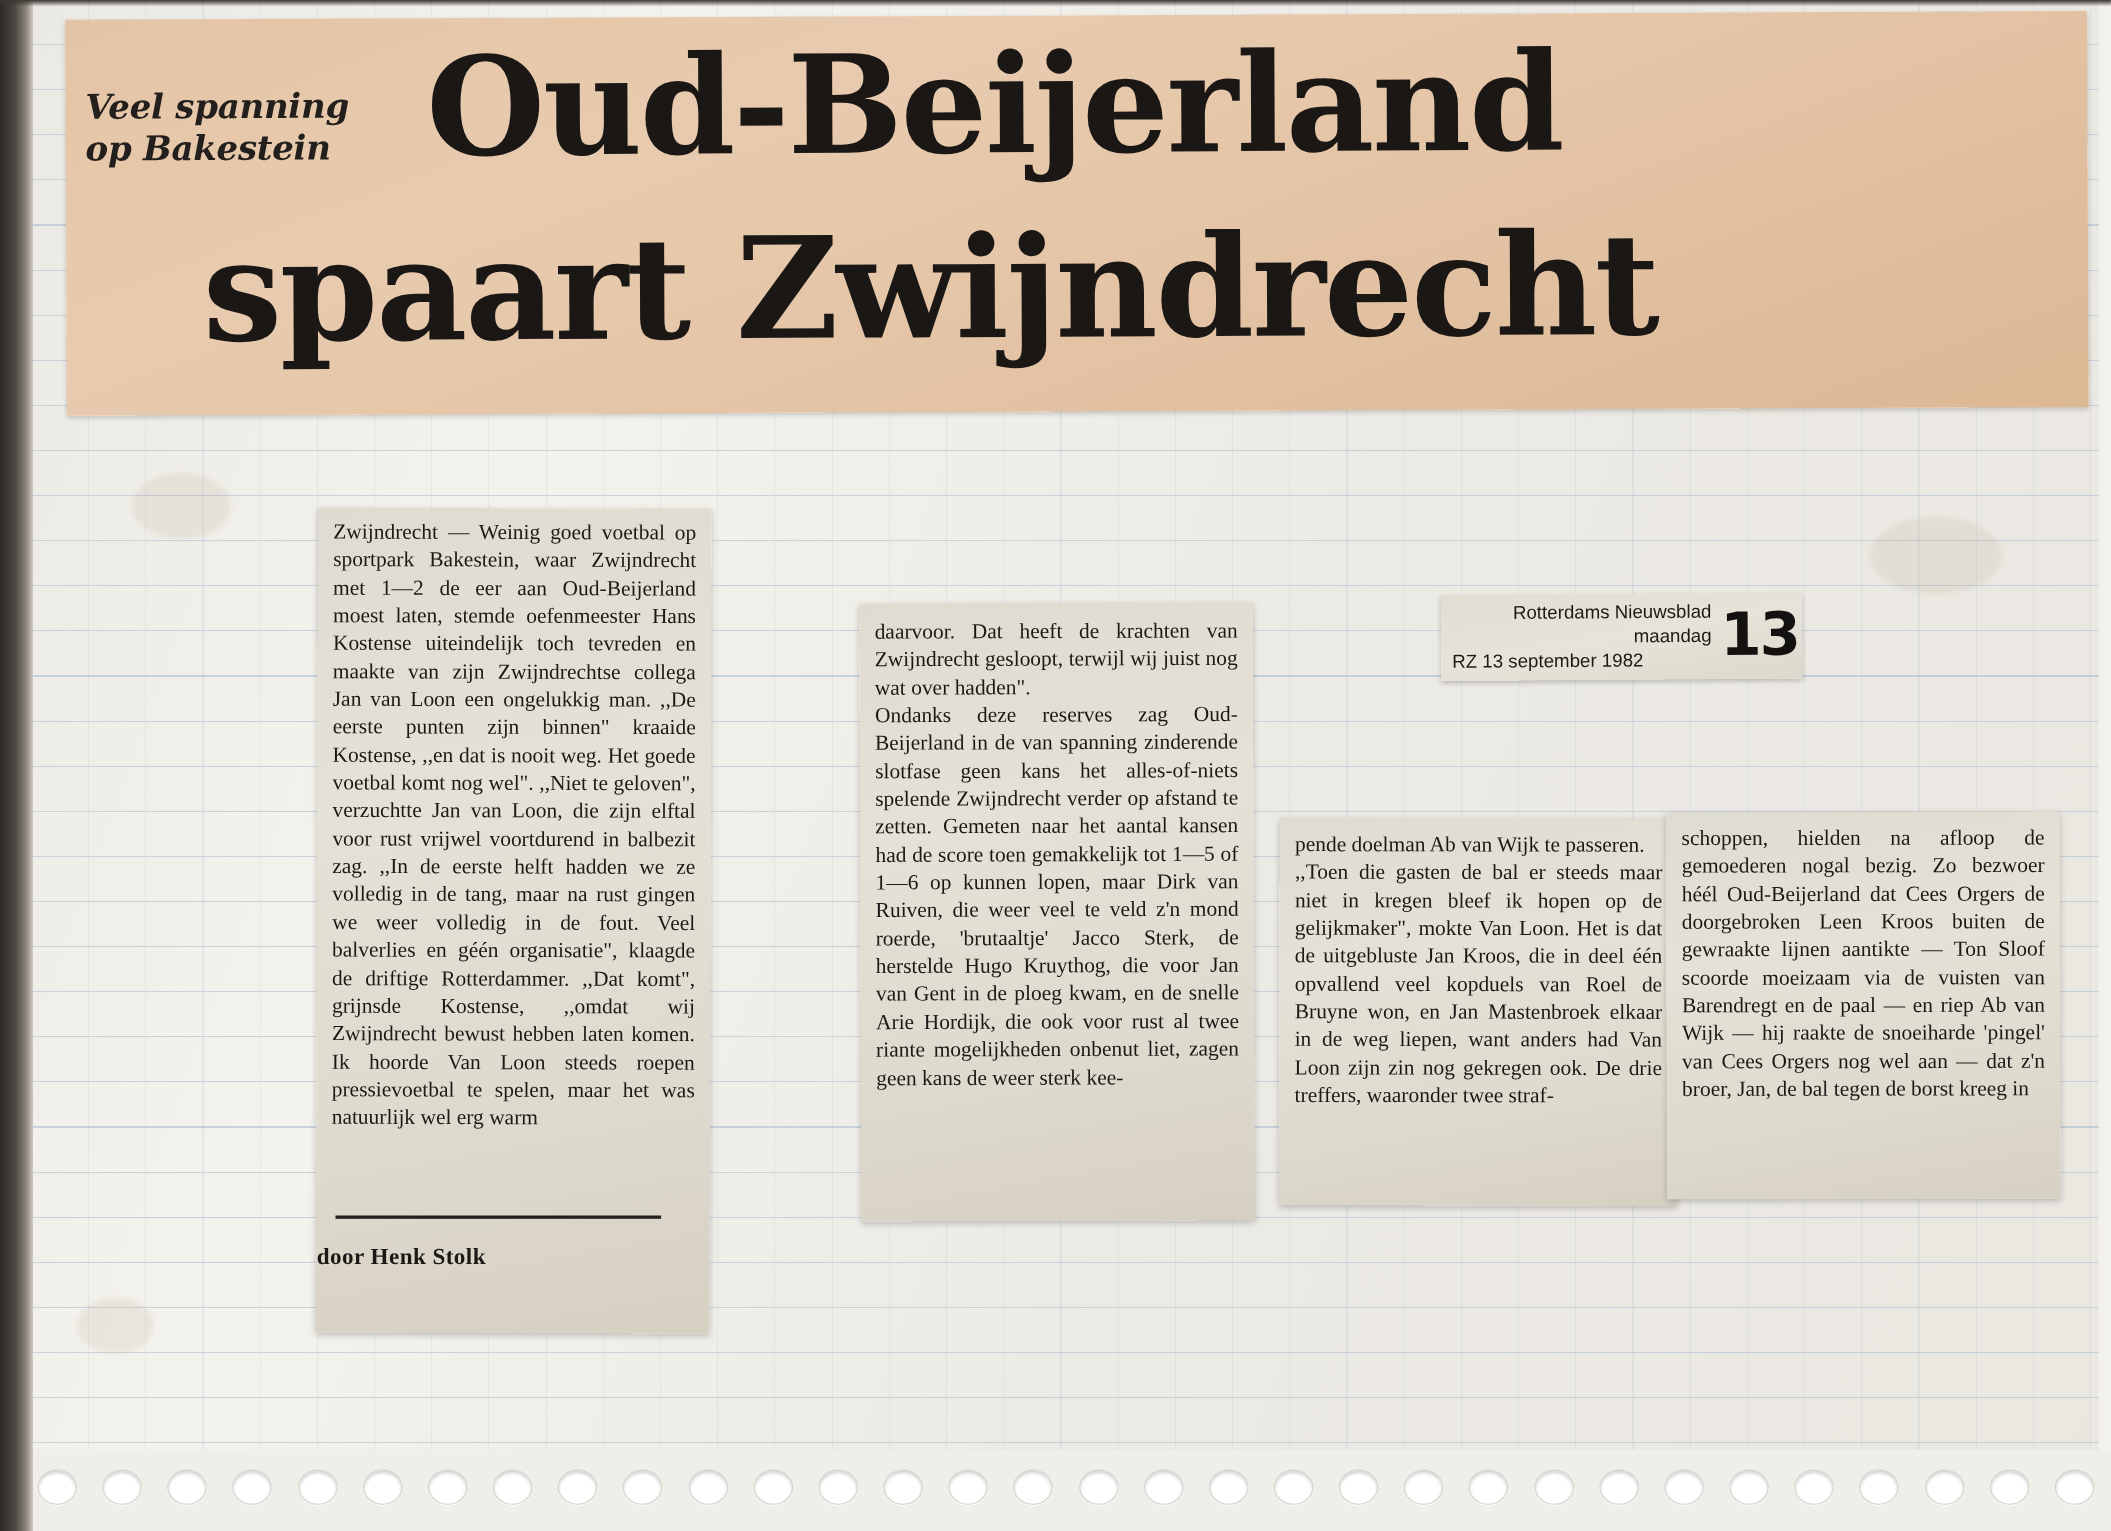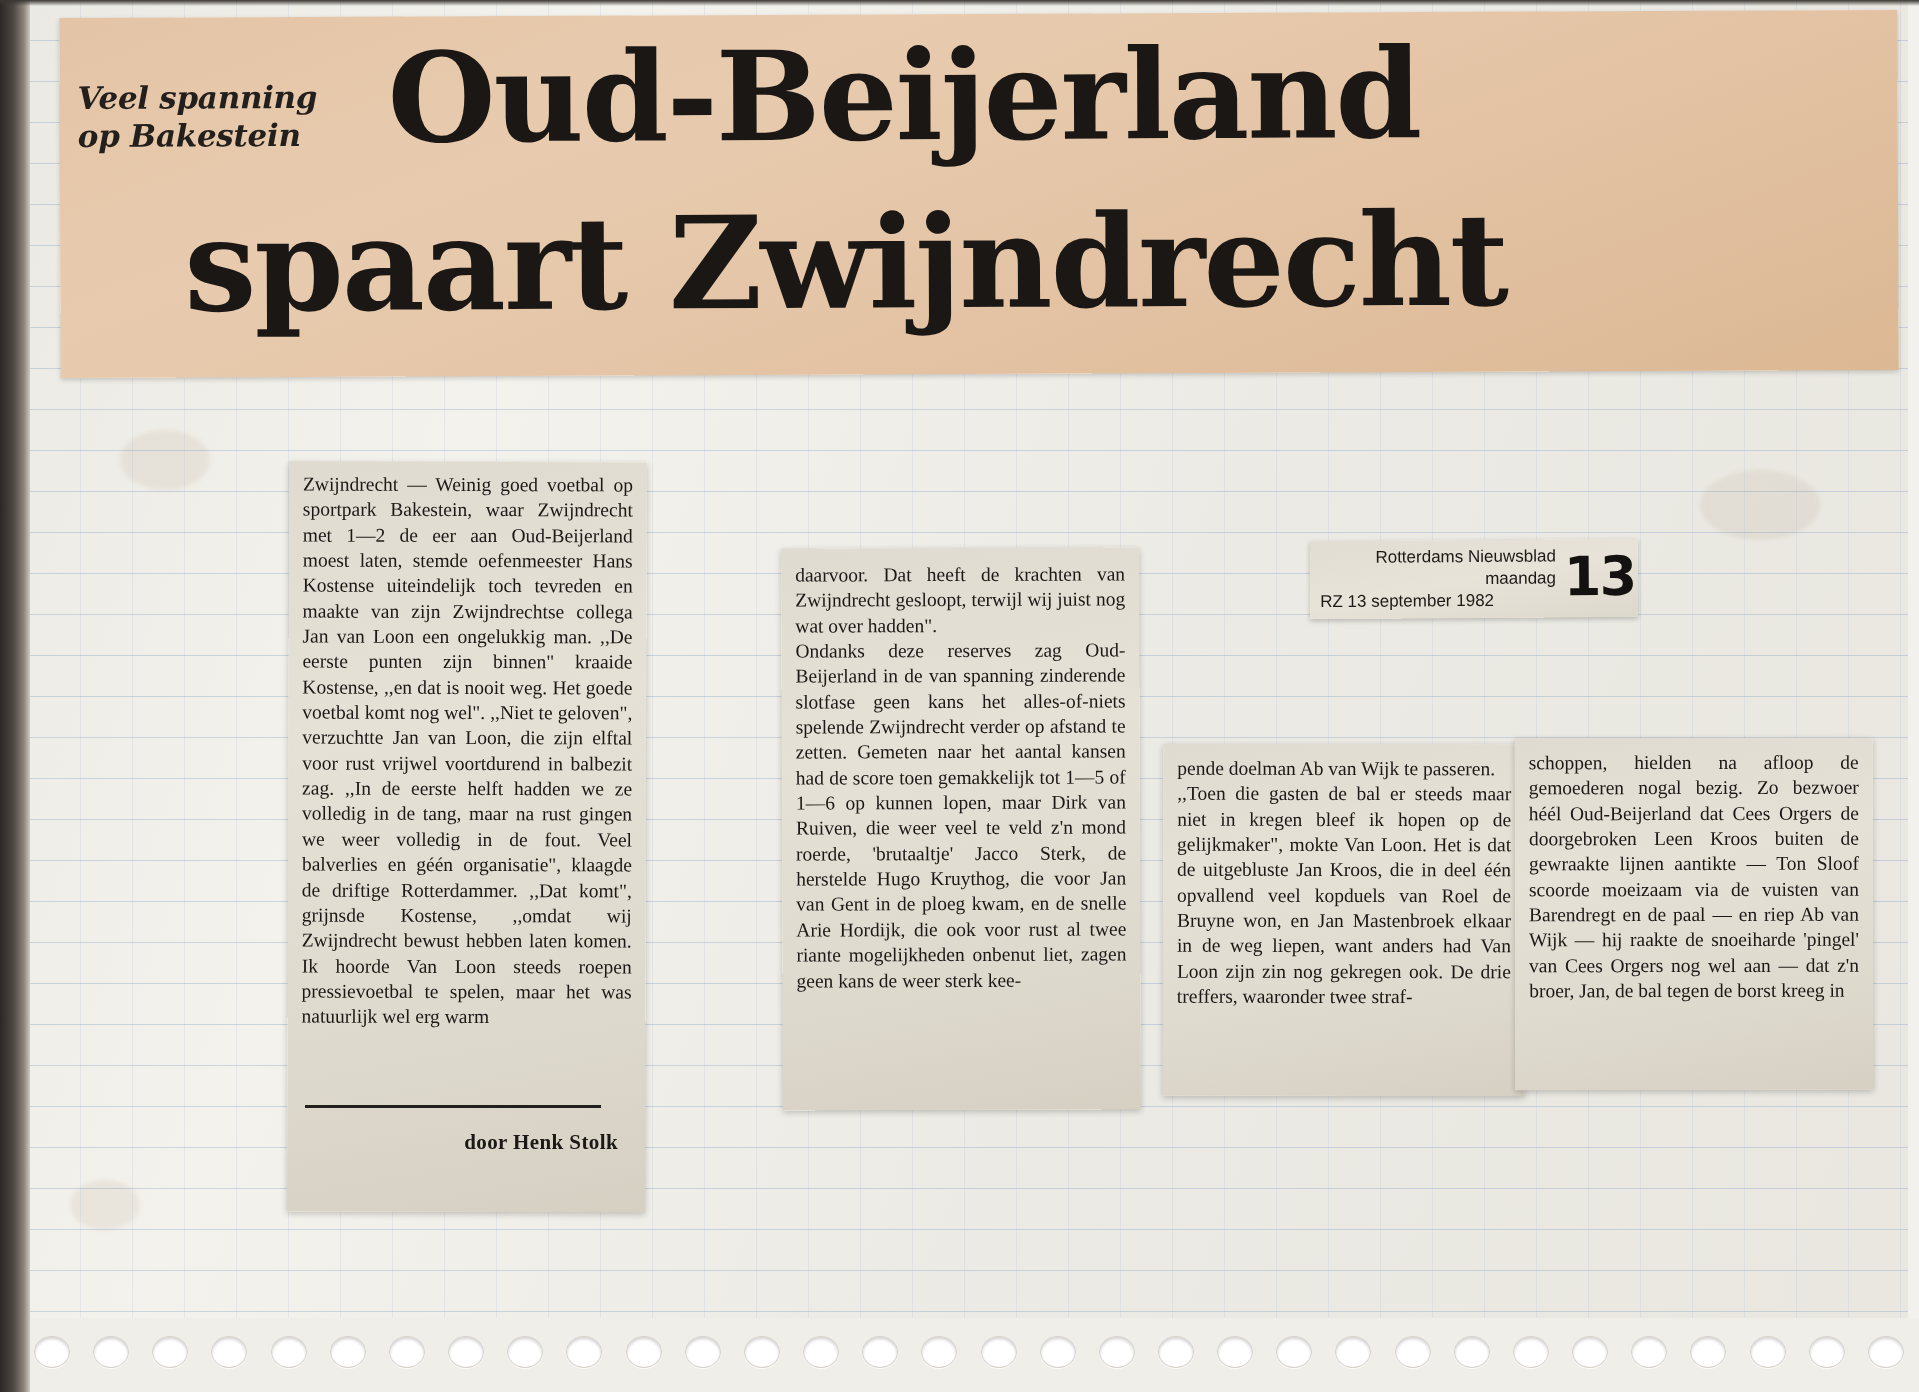--- a/index.html
+++ b/index.html
@@ -180,21 +180,21 @@
     top: 1105px;
     width: 330px;
   }
   #byline-rule {
     width: 296px;
     height: 3px;
     background: #22201d;
     margin: 0 auto 22px auto;
   }
   #byline {
-    text-align: right;
+    text-align: left;
     font-family: "Liberation Serif", serif;
     font-weight: bold;
     font-size: 21px;
     letter-spacing: 0.4px;
     color: #1b1816;
   }
 
   #clip-col2 {
     left: 782px;
     top: 548px;

